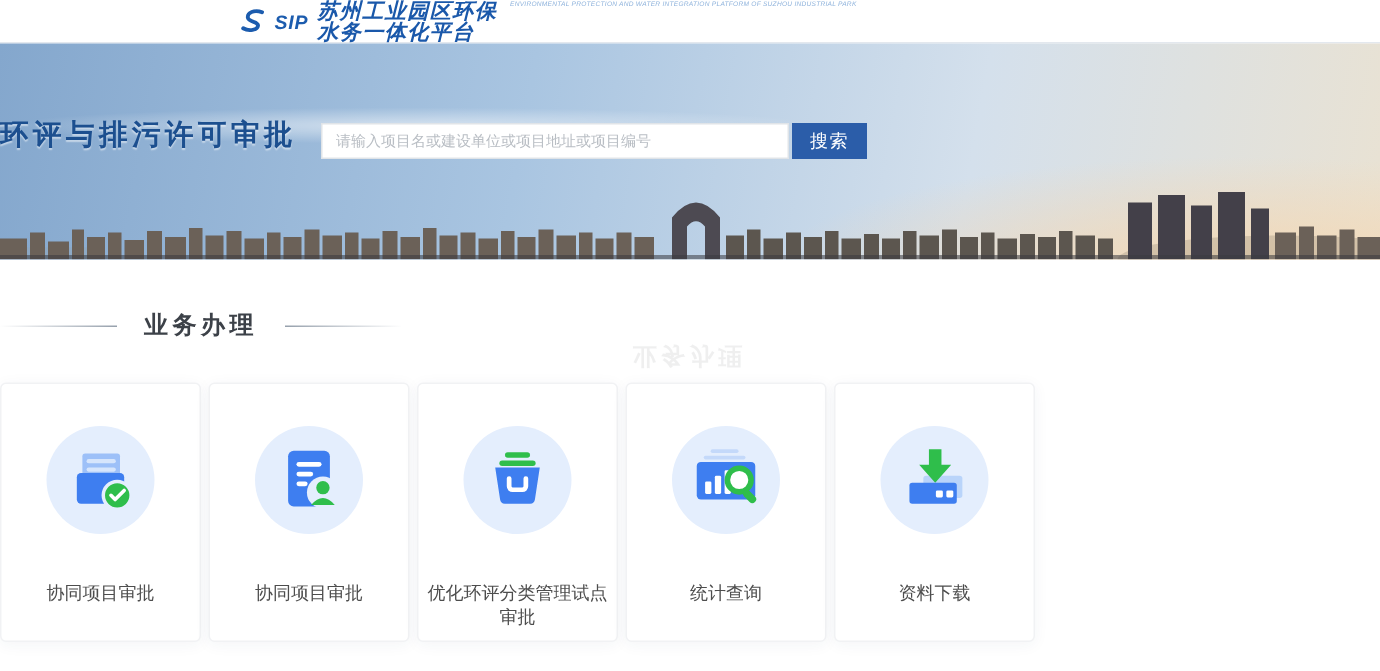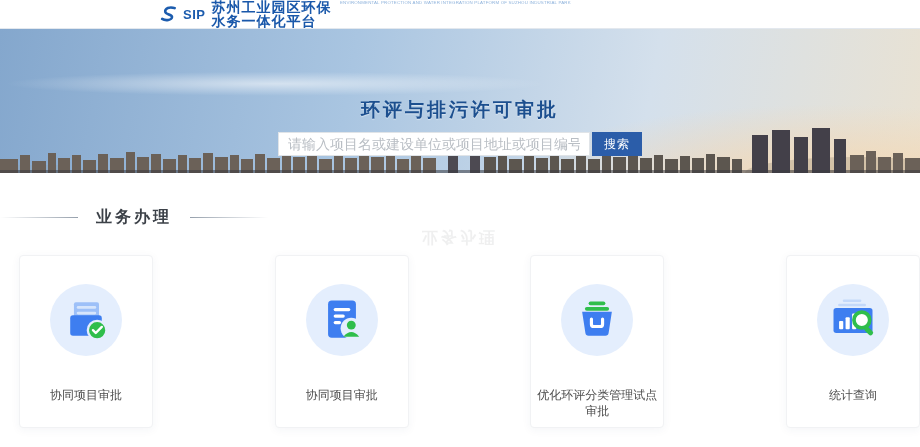--- a/index.html
+++ b/index.html
@@ -1,61 +1,61 @@
 <!DOCTYPE html>
 <html><head>
 <meta charset="utf-8">
 <style>
   * { margin:0; padding:0; box-sizing:border-box; }
   html,body { width:920px; height:447px; overflow:hidden; background:#fff;
     font-family:"Liberation Sans","DejaVu Sans",sans-serif; }
 
   
   .header { height:29px; background:#fff; border-bottom:1px solid #e3e8ee;
-    display:flex; align-items:center; }
+    display:flex; align-items:center;font-style:italic; }
   .header-inner { width:600px; margin:0 auto; display:flex; align-items:center; }
   .logo-mark { display:flex; align-items:center; margin-right:4px; }
   .logo-sip { color:#1c5cae; font-weight:bold; font-size:13px; letter-spacing:.5px; margin-right:6px; }
   .brand-text { display:flex; flex-direction:row; line-height:1; }
   .brand-title { color:#1a58aa; font-weight:bold; font-size:14px; letter-spacing:1px; }
   .brand-sub { color:#8fb3dc; font-size:8px; transform:scale(.55); transform-origin:left top;
     white-space:nowrap; margin-top:1px; letter-spacing:.3px; }
 
   
   .hero { position:relative; height:144px; overflow:hidden;
     background:
       radial-gradient(ellipse 42% 12% at 30% 38%, rgba(255,255,255,.55), transparent 70%),
       radial-gradient(ellipse 55% 85% at 90% 105%, #f4d8b4 0%, rgba(244,216,180,0) 62%),
       linear-gradient(100deg, #84a7cd 0%, #a9c5e1 38%, #d4e0ec 70%, #e9e2d3 100%);
   }
-  .hero-content { position:relative; z-index:3; display:flex; flex-direction:column;
-    align-items:center; padding-top:68px; }
+  .hero-content { position:relative; z-index:3; display:flex; flex-direction:row;
+    align-items:center; padding-top:44px;gap:16px; }
   .hero-title { color:#1c4f8f; font-size:19px; font-weight:bold; letter-spacing:3px;
     text-shadow:0 1px 1px rgba(255,255,255,.5); }
   .search-row { display:flex; margin-top:9px; }
   .search-input { width:312px; height:24px; border:1px solid #e0e4e8; background:#fff;
-    font-size:14px; padding:0 9px; color:#333; outline:none; }
+    font-size:10px; padding:0 9px; color:#333; outline:none; }
   .search-input::placeholder { color:#b9bec4; }
   .search-btn { width:50px; height:24px; margin-left:2px; background:#2b5da9; color:#fff;
     border:none; font-size:12px; cursor:pointer; letter-spacing:1px; }
   .skyline { position:absolute; left:0; bottom:0; width:920px; height:50px; z-index:2; }
 
   
   .section-head { margin-top:32px; position:relative; display:flex; align-items:center;
     justify-content:flex-start; height:24px; }
   .rule { width:78px; height:1px; }
   .rule.left  { background:linear-gradient(to right, rgba(150,160,172,0), #96a0ac); margin-right:18px; }
   .rule.right { background:linear-gradient(to left,  rgba(150,160,172,0), #96a0ac); margin-left:18px; }
   .section-title { color:#3c4148; font-size:16px; font-weight:bold; letter-spacing:3px; }
   .section-title-reflection { position:absolute; top:21px; left:0; right:0; text-align:center;
     color:#3c4148; font-size:16px; font-weight:bold; letter-spacing:3px;
     transform:scaleY(-1); opacity:.08; pointer-events:none; }
 
   
-  .cards { display:flex; justify-content:space-between; gap:18px; margin-top:26px;padding-left:19px; }
+  .cards { display:flex; justify-content:flex-start; gap:5px; margin-top:26px; }
   .card { width:134px; height:173px; background:#fff; border:1px solid #f1f2f4;
     border-radius:4px; box-shadow:0 2px 10px rgba(40,60,90,.05); cursor:pointer;
     display:flex; flex-direction:column; align-items:center; }
   .icon-circle { width:72px; height:72px; border-radius:50%; background:#e4eefd;
     margin-top:28px; display:flex; align-items:center; justify-content:center; }
   .icon-circle svg { width:52px; height:52px; }
   .card-label { margin-top:32px; font-size:12px; color:#4d4d4d; text-align:center;
     padding:0 4px; line-height:1.3; }
 </style>
 </head>
@@ -224,14 +224,26 @@
         <rect x="13" y="29" width="4.5" height="9" rx="1" fill="#fff"></rect>
         <rect x="20" y="25" width="4.5" height="13" rx="1" fill="#fff"></rect>
         <rect x="27" y="21" width="4.5" height="17" rx="1" fill="#fff"></rect>
         <circle cx="37.5" cy="28" r="8.5" fill="#fff" stroke="#2fbe4b" stroke-width="4"></circle>
         <rect x="43" y="34" width="11" height="5.5" rx="2.75" transform="rotate(45 43 34)" fill="#2fbe4b"></rect>
       </svg>
     </div>
     <div class="card-label">统计查询</div>
   </div>
 
+  <div class="card">
+    <div class="icon-circle">
+      <svg viewBox="0 0 56 56">
+        <rect x="20" y="25" width="28" height="16" rx="2" fill="#b9d4fa"></rect>
+        <path d="M24 6 h9 v11 h7 l-11.5 13 l-11.5 -13 h7 z" fill="#2fbe4b"></path>
+        <rect x="10" y="30" width="34" height="15" rx="2" fill="#3e7ef0"></rect>
+        <rect x="29" y="35.5" width="5" height="5" rx="1" fill="#fff"></rect>
+        <rect x="36.5" y="35.5" width="5" height="5" rx="1" fill="#fff"></rect>
+      </svg>
+    </div>
+    <div class="card-label">资料下载</div>
+  </div>
 
 </div>
 
 </body></html>

